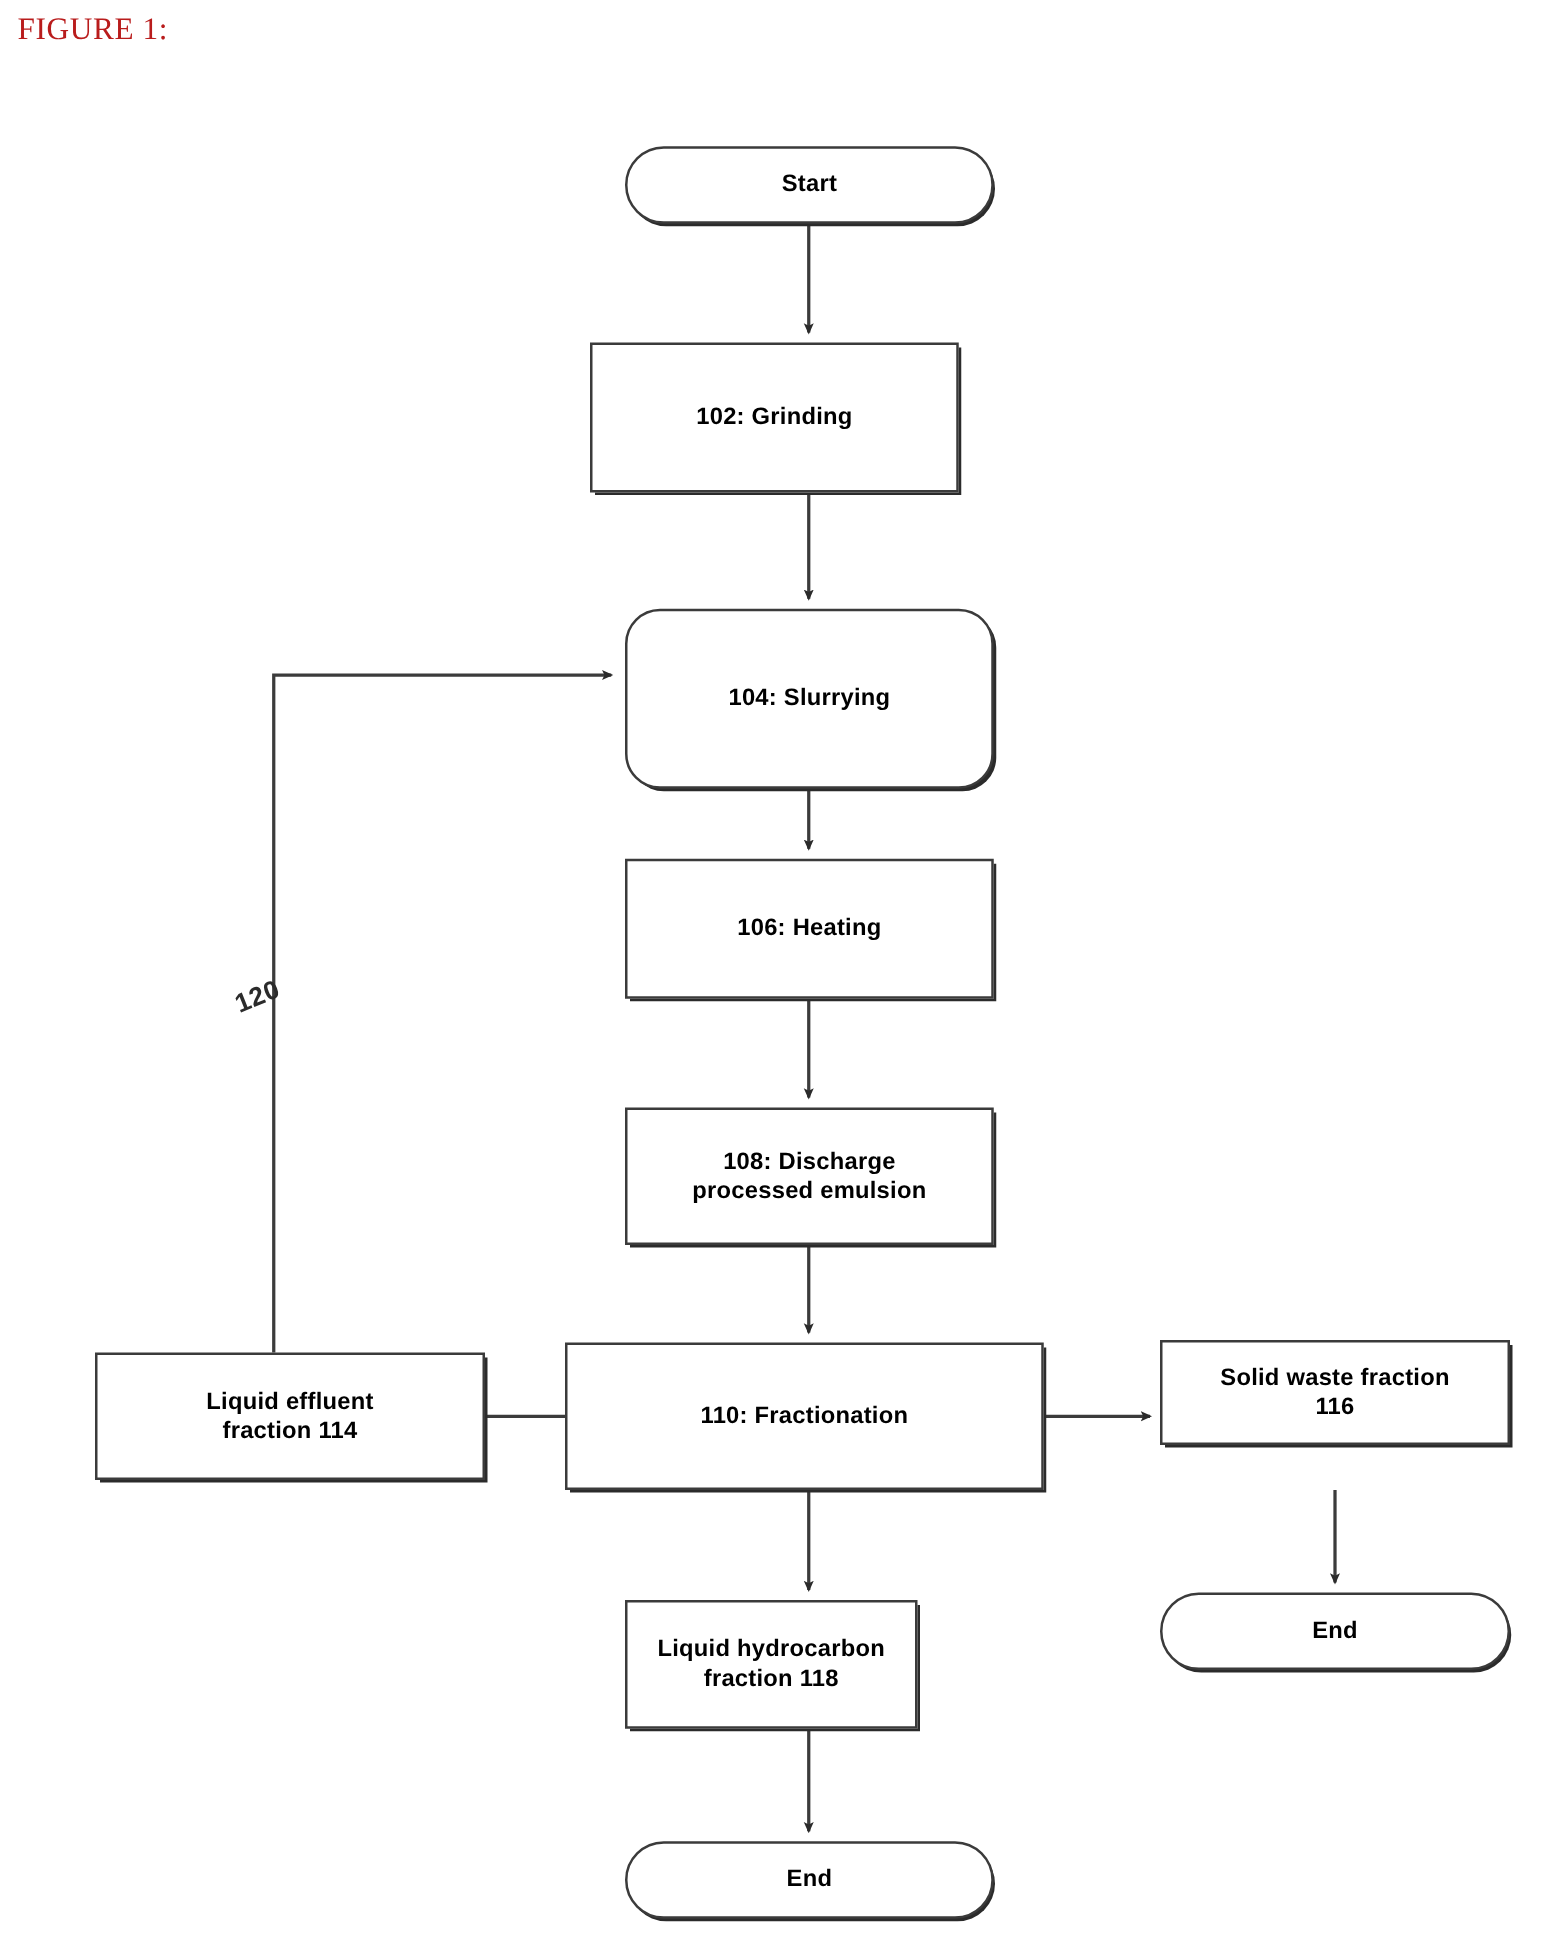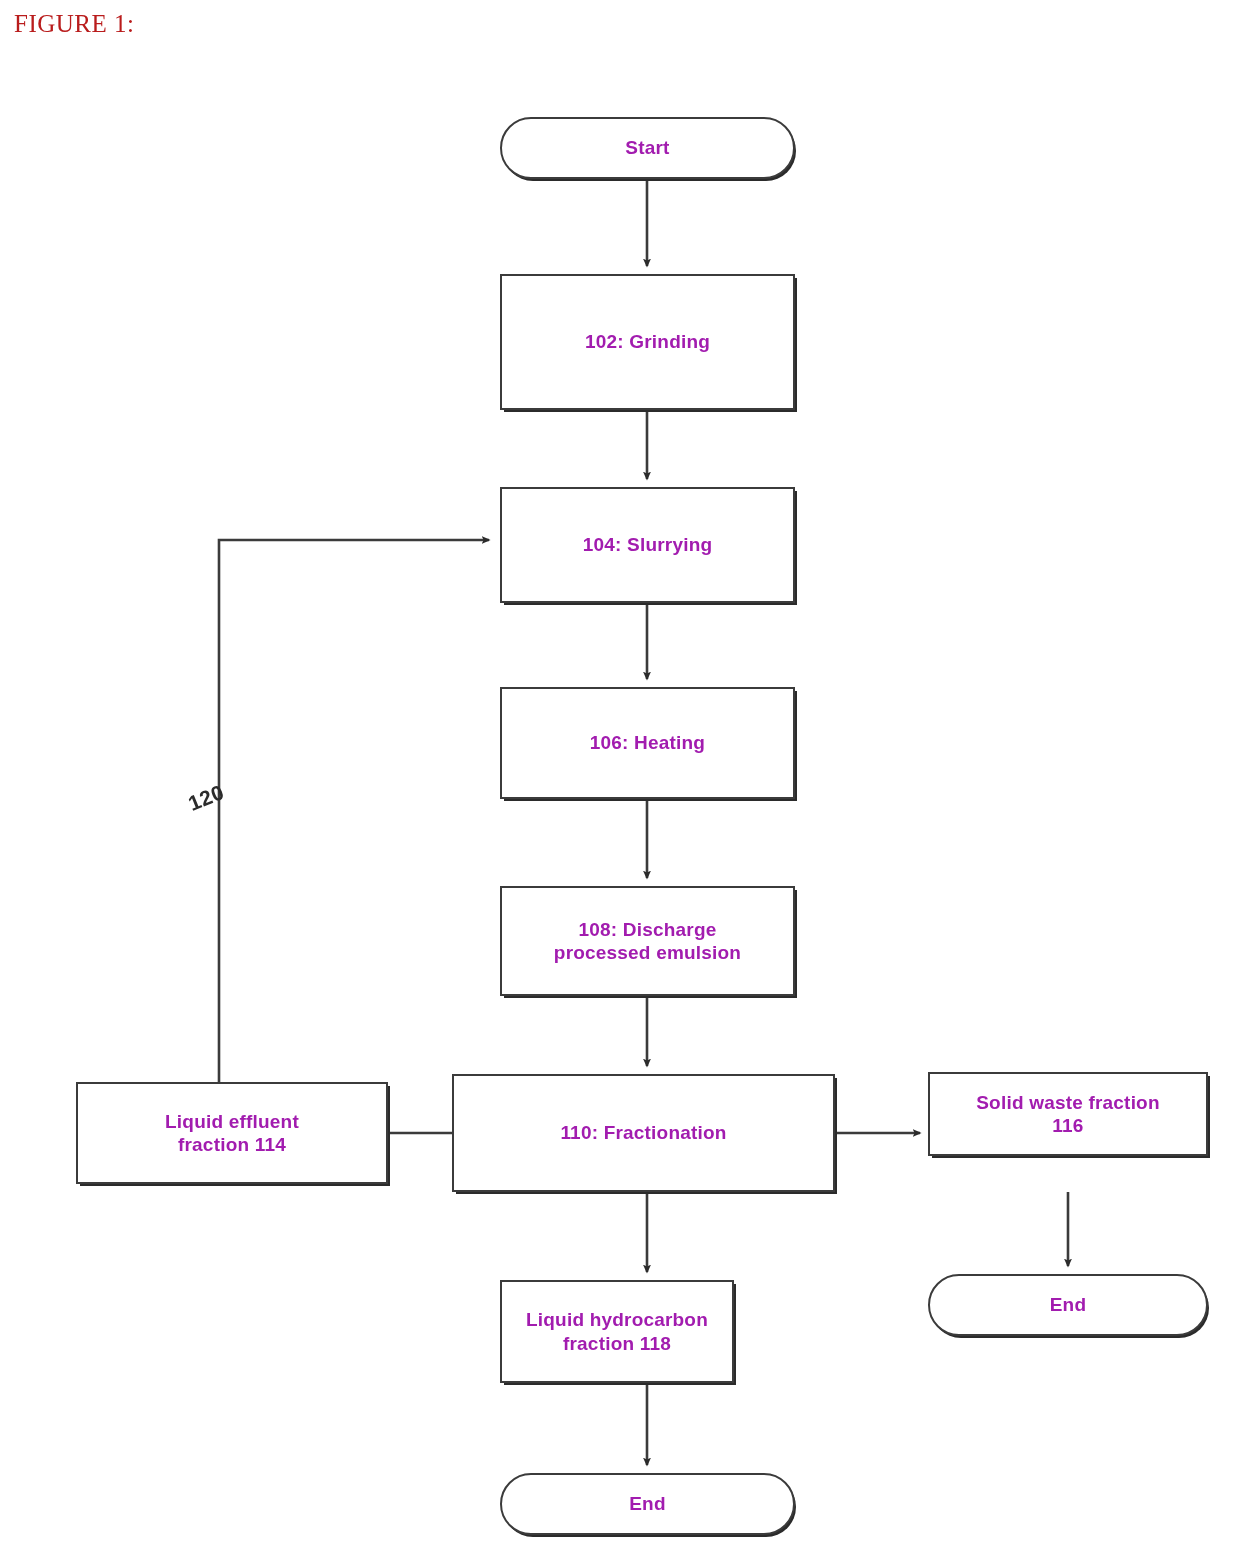--- a/index.html
+++ b/index.html
@@ -37,41 +37,41 @@
   
   .node {
     position: absolute;
     box-sizing: border-box;
     background: #ffffff;
     border: 2px solid #3b3b3b;
     display: flex;
     align-items: center;
     justify-content: center;
     text-align: center;
-    color: #a21caf;
+    color: #000000;
     font-weight: bold;
     font-size: 19px;
     line-height: 1.22;
     letter-spacing: 0.2px;
     box-shadow: 3px 3px 0 -1px #2b2b2b;
   }
   .node.terminal {
     border-radius: 100px;
     box-shadow: 2px 3px 0 -1px #2b2b2b;
     font-weight: bold;
   }
   .node .label {
     padding: 0 8px;
     white-space: pre-line;
   }
 
   
   #node-start        { left: 500px; top: 117px;  width: 295px; height: 62px;  }
-  #node-grinding     { left: 500px; top: 274px;  width: 295px; height: 136px; justify-content: center; }
-  #node-slurrying    { left: 500px; top: 487px;  width: 295px; height: 116px; }
+  #node-grinding     { left: 472px; top: 274px;  width: 295px; height: 120px; justify-content: center; }
+  #node-slurrying    { left: 500px; top: 487px;  width: 295px; height: 144px; border-radius: 28px; }
   #node-heating      { left: 500px; top: 687px;  width: 295px; height: 112px; }
   #node-discharge    { left: 500px; top: 886px;  width: 295px; height: 110px; }
   #node-fraction     { left: 452px; top: 1074px; width: 383px; height: 118px; justify-content: center; }
   #node-effluent     { left: 76px;  top: 1082px; width: 312px; height: 102px; align-items: center; }
   #node-solidwaste   { left: 928px; top: 1072px; width: 280px; height: 84px; }
   #node-hydrocarbon  { left: 500px; top: 1280px; width: 234px; height: 103px; }
   #node-end-bottom   { left: 500px; top: 1473px; width: 295px; height: 62px;  }
   #node-end-right    { left: 928px; top: 1274px; width: 280px; height: 62px;  }
 
   

